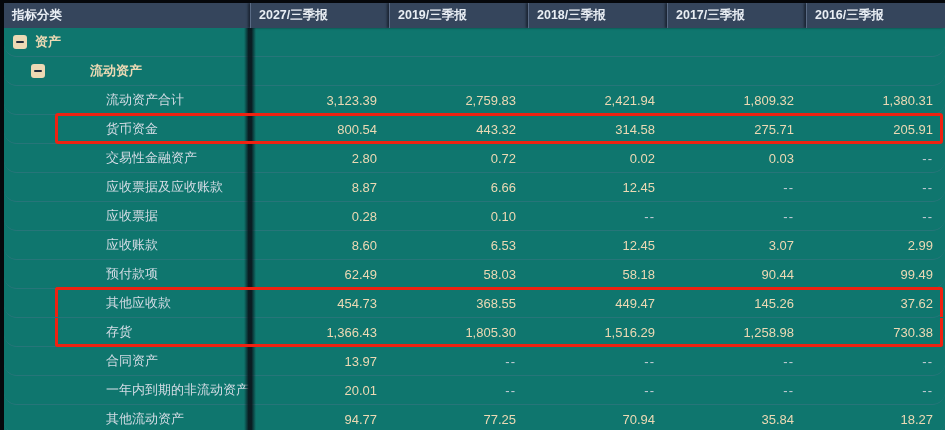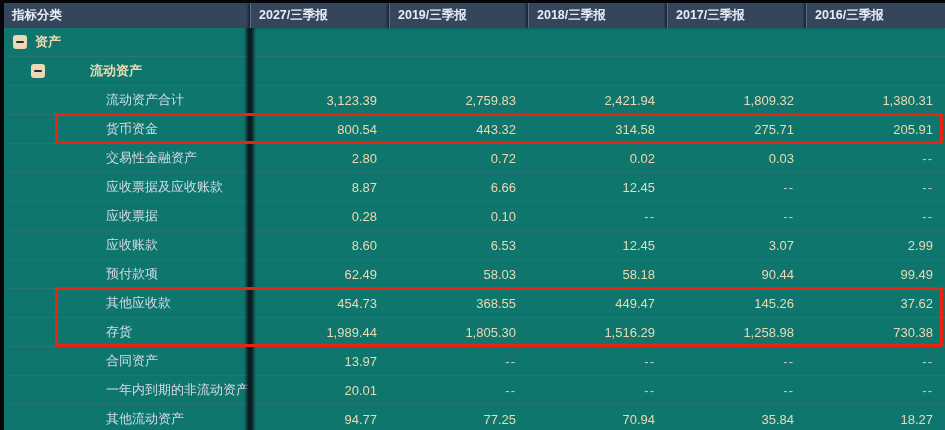--- a/index.html
+++ b/index.html
@@ -20,20 +20,21 @@
     white-space:nowrap;overflow:hidden;
   }
   .th-label{width:246px;padding-left:8px;box-sizing:border-box;}
   .th-year{flex:1;padding-left:8px;box-sizing:border-box;
     border-left:1px solid #5a6b85;box-shadow:-2px 0 2px rgba(8,12,20,.55);}
   
   .tbody{position:relative;}
   .row{
     display:flex;height:28px;align-items:center;position:relative;
     border-bottom:1px solid rgba(95,115,148,.30);
+    border-radius:13px;
   }
   .cell-label{
     width:246px;box-sizing:border-box;white-space:nowrap;overflow:hidden;
     display:flex;align-items:center;font-size:13px;color:#d3dbe4;
   }
   .indent-0{padding-left:9px;}
   .indent-1{padding-left:27px;gap:37px;}
   .indent-2{padding-left:102px;}
   .group .cell-label{color:#ecd9b4;font-weight:700;}
   .collapse{
@@ -181,21 +182,21 @@
           <div class="cell-val">368.55</div>
           <div class="cell-val">449.47</div>
           <div class="cell-val">145.26</div>
           <div class="cell-val">37.62</div>
           <div class="hl hl-start"></div>
         </div>
         <div class="row">
           <div class="cell-label indent-2">
             <span>存货</span>
           </div>
-          <div class="cell-val">1,989.44</div>
+          <div class="cell-val">1,366.43</div>
           <div class="cell-val">1,805.30</div>
           <div class="cell-val">1,516.29</div>
           <div class="cell-val">1,258.98</div>
           <div class="cell-val">730.38</div>
           <div class="hl hl-end"></div>
         </div>
         <div class="row">
           <div class="cell-label indent-2">
             <span>合同资产</span>
           </div>

